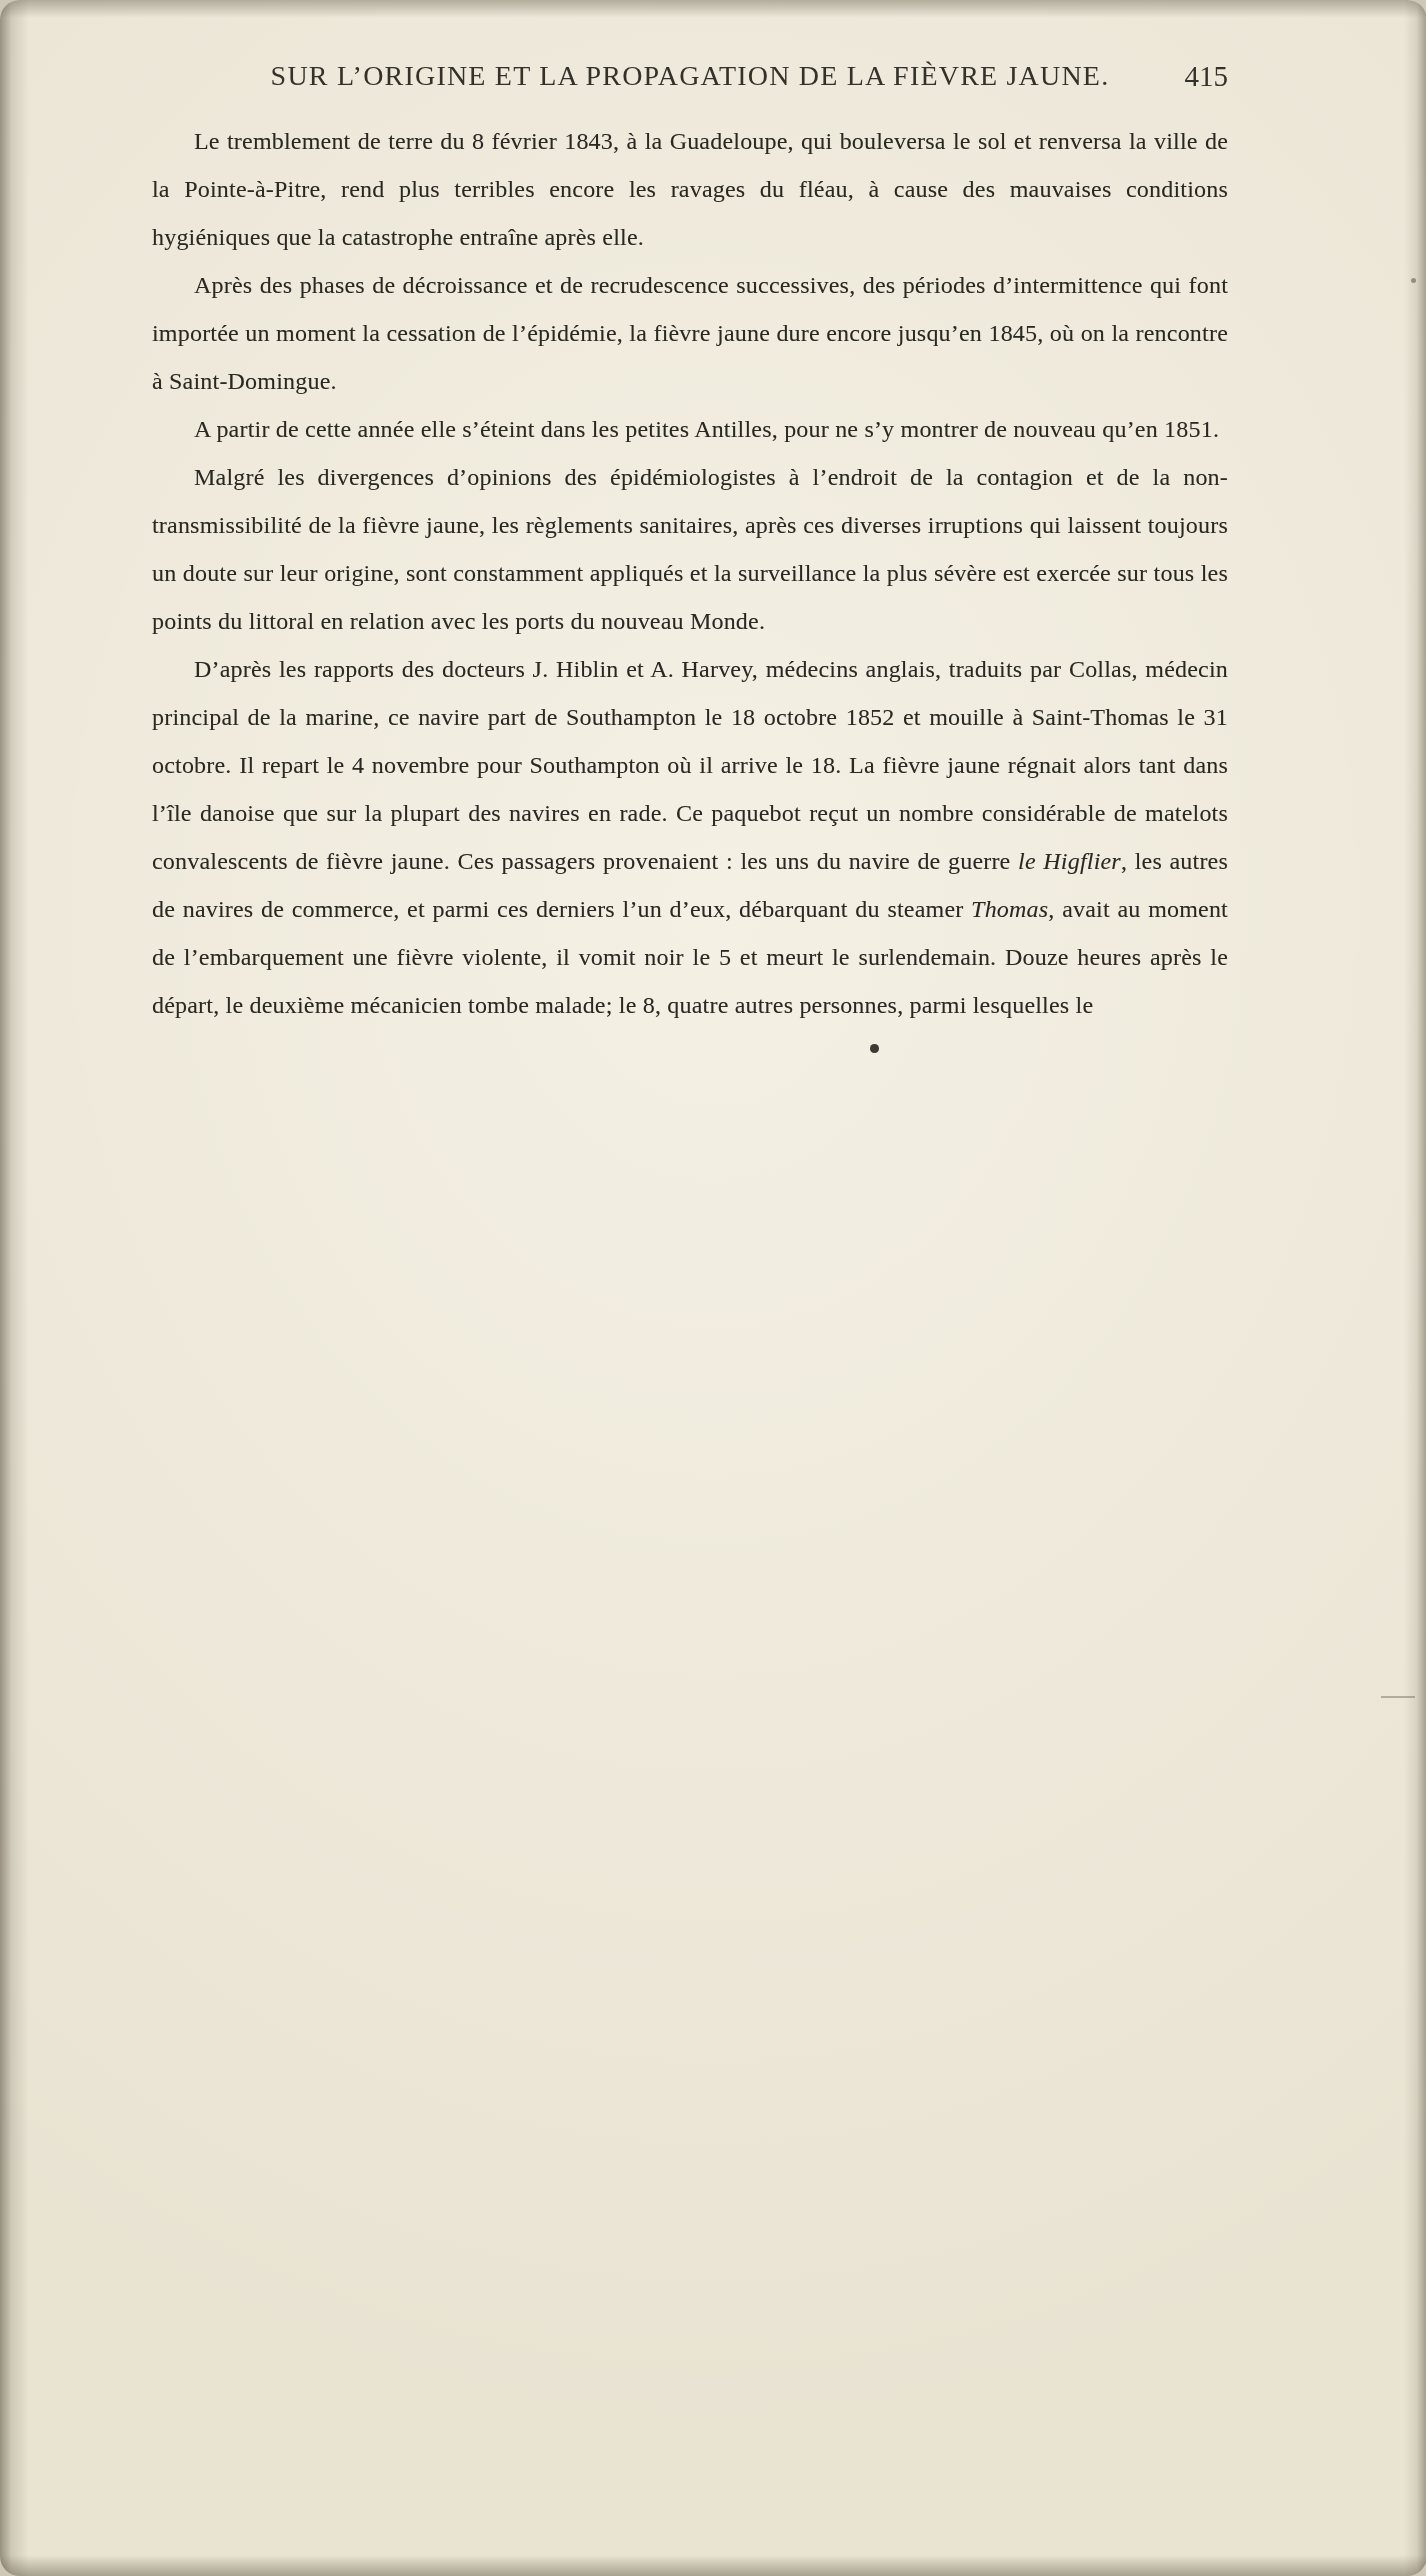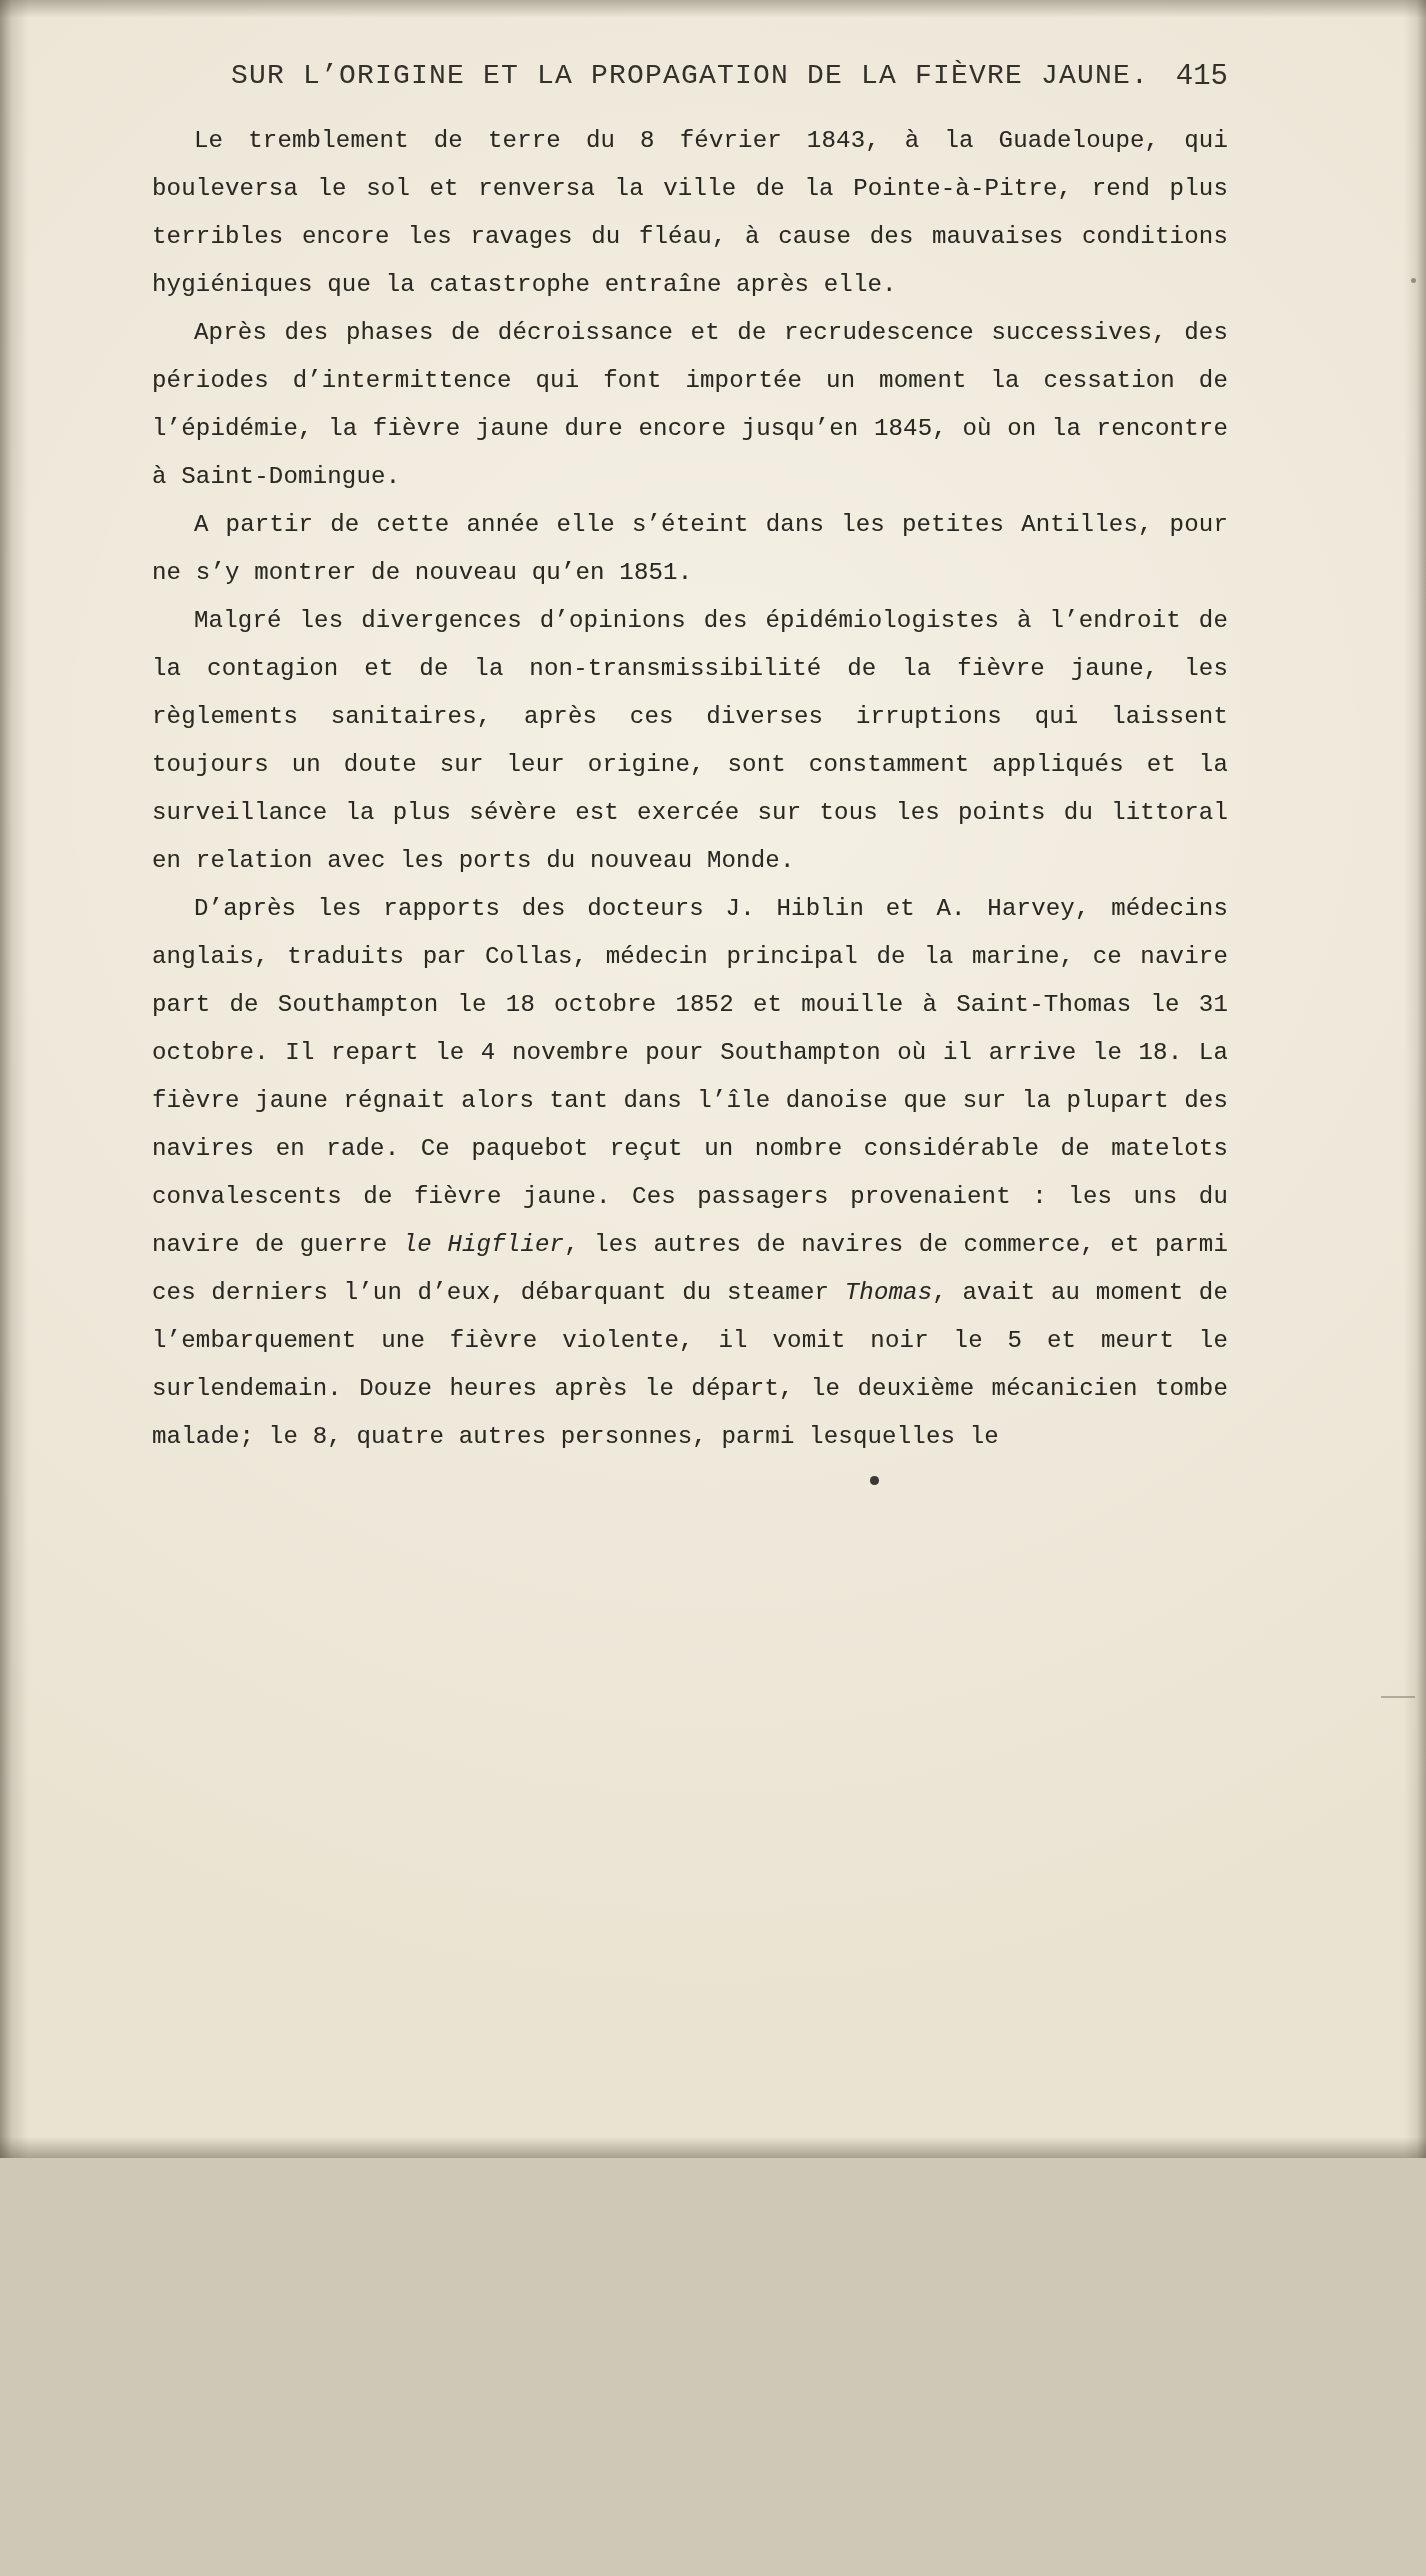--- a/index.html
+++ b/index.html
@@ -4,28 +4,29 @@
 <style>
   html, body {
     margin: 0;
     padding: 0;
     background: #cfc8b6;
   }
 
   .scan {
     position: relative;
     width: 1427px;
-    height: 2158px;
+    height: 2576px;
     overflow: hidden;
     background-color: var(--paper, #e9e3d2);
     background-image:
       radial-gradient(ellipse 150% 100% at 50% 35%, rgba(255,253,246,0.50) 0%, rgba(255,253,246,0) 60%),
       radial-gradient(ellipse 120% 120% at 50% 50%, rgba(0,0,0,0) 70%, rgba(92,80,58,0.20) 100%);
-    font-family: Liberation Mono, monospace;
+    font-family: Liberation Serif, serif;
     color: var(--ink, #2a2822);
+    border-radius: 20px;
   }
 
   .edge { position: absolute; pointer-events: none; }
   .edge-left   { left: 0; top: 0; bottom: 0; width: 29px;
     background: linear-gradient(90deg, rgba(70,62,46,0.50) 0%, rgba(70,62,46,0.16) 40%, rgba(70,62,46,0) 100%); }
   .edge-right  { right: 0; top: 0; bottom: 0; width: 23px;
     background: linear-gradient(270deg, rgba(70,62,46,0.45) 0%, rgba(70,62,46,0.12) 45%, rgba(70,62,46,0) 100%); }
   .edge-top    { left: 0; right: 0; top: 0; height: 18.4px;
     background: linear-gradient(180deg, rgba(70,62,46,0.35) 0%, rgba(70,62,46,0) 100%); }
   .edge-bottom { left: 0; right: 0; bottom: 0; height: 21.5px;

